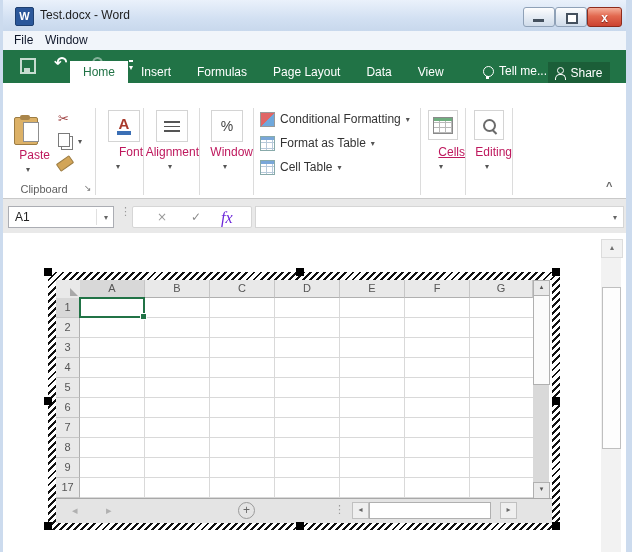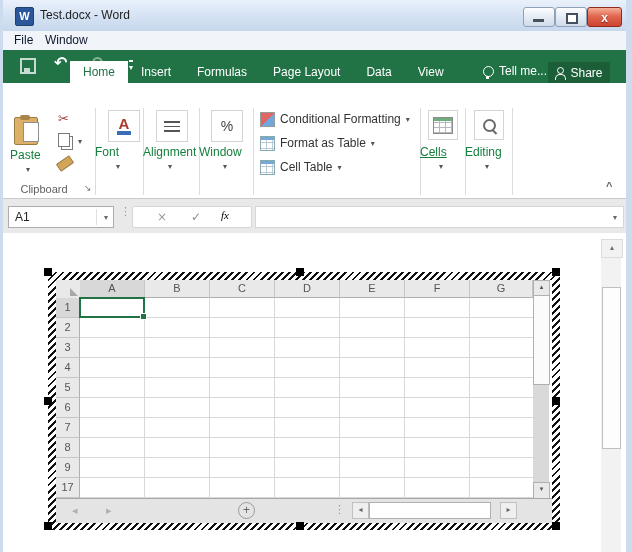--- a/index.html
+++ b/index.html
@@ -45,21 +45,21 @@
   .person{width:10px;height:12px;position:relative;}
   .person::before{content:"";position:absolute;left:2px;top:0;width:5px;height:5px;border:1.2px solid #fff;border-radius:50%;}
   .person::after{content:"";position:absolute;left:0;top:7px;width:9px;height:5px;border:1.2px solid #fff;
     border-bottom:none;border-radius:5px 5px 0 0;}
 
   
   .ribbon-body{left:0;top:105px;width:632px;height:93px;background:#fff;border-bottom:1px solid #c9c9c9;}
   .gsep{top:3px;height:87px;width:1px;background:#dcdcdc;}
   .glabel{top:78px;font-size:11px;color:#5f5f5f;text-align:center;}
   .caret{color:#555;font-size:8px;}
-  .biglabel{font-size:12px;color:#15803d;text-align:left;}
+  .biglabel{font-size:12px;color:#be185d;text-align:right;}
   .iconbox{width:30px;height:30px;border:1px solid #d4d4d4;background:#fff;display:flex;align-items:center;justify-content:center;}
 
   .clip-icon{left:4px;top:7px;width:22px;height:26px;background:#dcb167;border:1px solid #9c7c42;border-radius:2px;}
   .clip-icon::before{content:"";position:absolute;left:5px;top:-3px;width:10px;height:5px;background:#a9854a;border-radius:2px;}
   .clip-page{left:13px;top:12px;width:14px;height:18px;background:#fff;border:1px solid #8f8f8f;}
   .scissors{color:#9e4040;font-size:13px;}
   .copy-icon{width:10px;height:12px;border:1px solid #7a7a7a;background:#fff;box-shadow:3px 3px 0 -1px #fff,3px 3px 0 0 #7a7a7a;}
   .brush-icon{width:14px;height:7px;background:#d2a558;border:1px solid #9c7c42;transform:rotate(-35deg);border-radius:1px;}
   .font-a{font-size:15px;font-weight:bold;color:#a8392b;line-height:13px;}
   .font-a-bar{width:14px;height:4px;background:#3b6fb5;margin-top:1px;}
@@ -83,21 +83,21 @@
   
   .fbar{left:0;top:199px;width:632px;height:34px;background:#e9e9e9;border-bottom:1px solid #c9c9c9;}
   .namebox{left:8px;top:7px;width:104px;height:20px;background:#fff;border:1px solid #abadb3;font-size:12px;color:#222;}
   .namebox .val{position:absolute;left:6px;top:3px;}
   .namebox .nb-caret{position:absolute;right:5px;top:6px;font-size:8px;color:#666;}
   .nb-sep{position:absolute;right:16px;top:2px;width:1px;height:16px;background:#e0e0e0;}
   .fdots{left:120px;top:6px;color:#9a9a9a;font-size:11px;}
   .fxbox{left:132px;top:7px;width:118px;height:20px;background:#fff;border:1px solid #d6d6d6;border-radius:2px;}
   .fx-x{position:absolute;left:24px;top:3px;color:#9a9a9a;font-size:12px;}
   .fx-ck{position:absolute;left:58px;top:3px;color:#8a8a8a;font-size:12px;}
-  .fx-fx{position:absolute;left:88px;top:2px;color:#000000;font-size:11px;font-style:italic;font-family:"Liberation Serif",serif;}
+  .fx-fx{position:absolute;left:88px;top:2px;color:#6d28d9;font-size:16px;font-style:italic;font-family:"Liberation Serif",serif;}
   .ffield{left:255px;top:7px;width:367px;height:20px;background:#fff;border:1px solid #d6d6d6;}
   .ffield .fv{position:absolute;left:5px;top:3px;font-size:12px;color:#222;}
   .ff-caret{position:absolute;right:6px;top:6px;font-size:8px;color:#666;}
 
   
   .doc{left:0;top:233px;width:632px;height:319px;background:#fff;}
   .doc-vscroll{left:601px;top:6px;width:20px;height:313px;background:#f2f2f2;}
   .dv-up{position:absolute;left:0;top:0;width:20px;height:17px;background:#f2f2f2;border:1px solid #dcdcdc;
      color:#707070;font-size:8px;text-align:center;line-height:15px;}
   .dv-thumb{position:absolute;left:1px;top:48px;width:17px;height:160px;background:#fdfdfd;border:1px solid #bfbfbf;}

